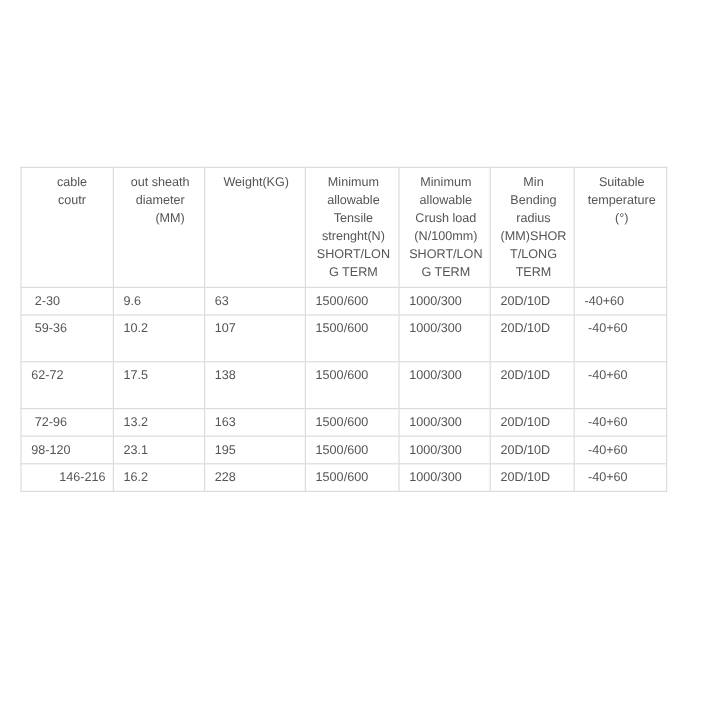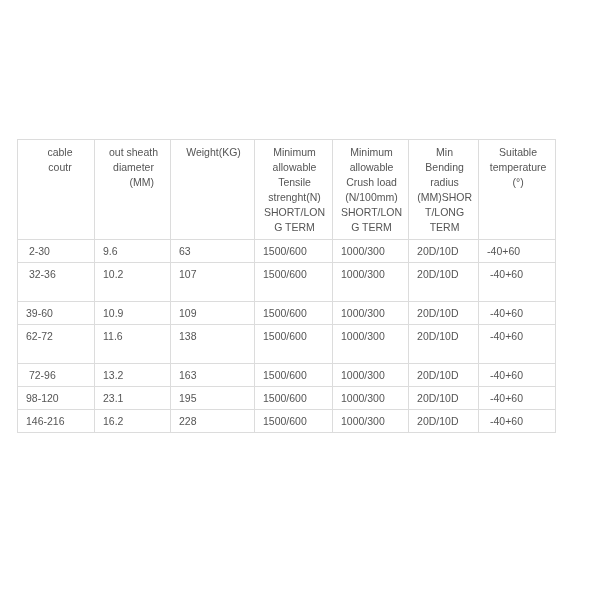--- a/index.html
+++ b/index.html
@@ -128,136 +128,113 @@
           </td>
           <td>
             <div class="cell" style="white-space: pre;">20D/10D</div>
           </td>
           <td>
             <div class="cell" style="white-space: pre;">-40+60</div>
           </td>
         </tr>
         <tr class="r-tall">
           <td>
-            <div class="cell" style="white-space: pre;"> 32-36</div>
+            <div class="cell" style="white-space: pre;"> 59-36</div>
           </td>
           <td>
             <div class="cell" style="white-space: pre;">10.2</div>
           </td>
           <td>
             <div class="cell" style="white-space: pre;">107</div>
           </td>
           <td>
             <div class="cell" style="white-space: pre;">1500/600</div>
           </td>
           <td>
             <div class="cell" style="white-space: pre;">1000/300</div>
           </td>
           <td>
             <div class="cell" style="white-space: pre;">20D/10D</div>
           </td>
           <td>
             <div class="cell" style="white-space: pre;"> -40+60</div>
           </td>
         </tr>
+        <tr class="r-tall">
+          <td>
+            <div class="cell" style="white-space: pre;">62-72</div>
+          </td>
+          <td>
+            <div class="cell" style="white-space: pre;">17.5</div>
+          </td>
+          <td>
+            <div class="cell" style="white-space: pre;">138</div>
+          </td>
+          <td>
+            <div class="cell" style="white-space: pre;">1500/600</div>
+          </td>
+          <td>
+            <div class="cell" style="white-space: pre;">1000/300</div>
+          </td>
+          <td>
+            <div class="cell" style="white-space: pre;">20D/10D</div>
+          </td>
+          <td>
+            <div class="cell" style="white-space: pre;"> -40+60</div>
+          </td>
+        </tr>
         <tr class="r-short">
           <td>
-            <div class="cell" style="white-space: pre;">39-60</div>
-          </td>
-          <td>
-            <div class="cell" style="white-space: pre;">10.9</div>
-          </td>
-          <td>
-            <div class="cell" style="white-space: pre;">109</div>
-          </td>
-          <td>
-            <div class="cell" style="white-space: pre;">1500/600</div>
-          </td>
-          <td>
-            <div class="cell" style="white-space: pre;">1000/300</div>
-          </td>
-          <td>
-            <div class="cell" style="white-space: pre;">20D/10D</div>
-          </td>
-          <td>
-            <div class="cell" style="white-space: pre;"> -40+60</div>
-          </td>
-        </tr>
-        <tr class="r-tall">
-          <td>
-            <div class="cell" style="white-space: pre;">62-72</div>
-          </td>
-          <td>
-            <div class="cell" style="white-space: pre;">11.6</div>
-          </td>
-          <td>
-            <div class="cell" style="white-space: pre;">138</div>
+            <div class="cell" style="white-space: pre;"> 72-96</div>
+          </td>
+          <td>
+            <div class="cell" style="white-space: pre;">13.2</div>
+          </td>
+          <td>
+            <div class="cell" style="white-space: pre;">163</div>
           </td>
           <td>
             <div class="cell" style="white-space: pre;">1500/600</div>
           </td>
           <td>
             <div class="cell" style="white-space: pre;">1000/300</div>
           </td>
           <td>
             <div class="cell" style="white-space: pre;">20D/10D</div>
           </td>
           <td>
             <div class="cell" style="white-space: pre;"> -40+60</div>
           </td>
         </tr>
         <tr class="r-short">
           <td>
-            <div class="cell" style="white-space: pre;"> 72-96</div>
-          </td>
-          <td>
-            <div class="cell" style="white-space: pre;">13.2</div>
-          </td>
-          <td>
-            <div class="cell" style="white-space: pre;">163</div>
+            <div class="cell" style="white-space: pre;">98-120</div>
+          </td>
+          <td>
+            <div class="cell" style="white-space: pre;">23.1</div>
+          </td>
+          <td>
+            <div class="cell" style="white-space: pre;">195</div>
           </td>
           <td>
             <div class="cell" style="white-space: pre;">1500/600</div>
           </td>
           <td>
             <div class="cell" style="white-space: pre;">1000/300</div>
           </td>
           <td>
             <div class="cell" style="white-space: pre;">20D/10D</div>
           </td>
           <td>
             <div class="cell" style="white-space: pre;"> -40+60</div>
           </td>
         </tr>
         <tr class="r-short">
           <td>
-            <div class="cell" style="white-space: pre;">98-120</div>
-          </td>
-          <td>
-            <div class="cell" style="white-space: pre;">23.1</div>
-          </td>
-          <td>
-            <div class="cell" style="white-space: pre;">195</div>
-          </td>
-          <td>
-            <div class="cell" style="white-space: pre;">1500/600</div>
-          </td>
-          <td>
-            <div class="cell" style="white-space: pre;">1000/300</div>
-          </td>
-          <td>
-            <div class="cell" style="white-space: pre;">20D/10D</div>
-          </td>
-          <td>
-            <div class="cell" style="white-space: pre;"> -40+60</div>
-          </td>
-        </tr>
-        <tr class="r-short">
-          <td>
-            <div class="cell" style="white-space: pre;">146-216</div>
+            <div class="cell" style="white-space: pre; text-align: right;">146-216</div>
           </td>
           <td>
             <div class="cell" style="white-space: pre;">16.2</div>
           </td>
           <td>
             <div class="cell" style="white-space: pre;">228</div>
           </td>
           <td>
             <div class="cell" style="white-space: pre;">1500/600</div>
           </td>

